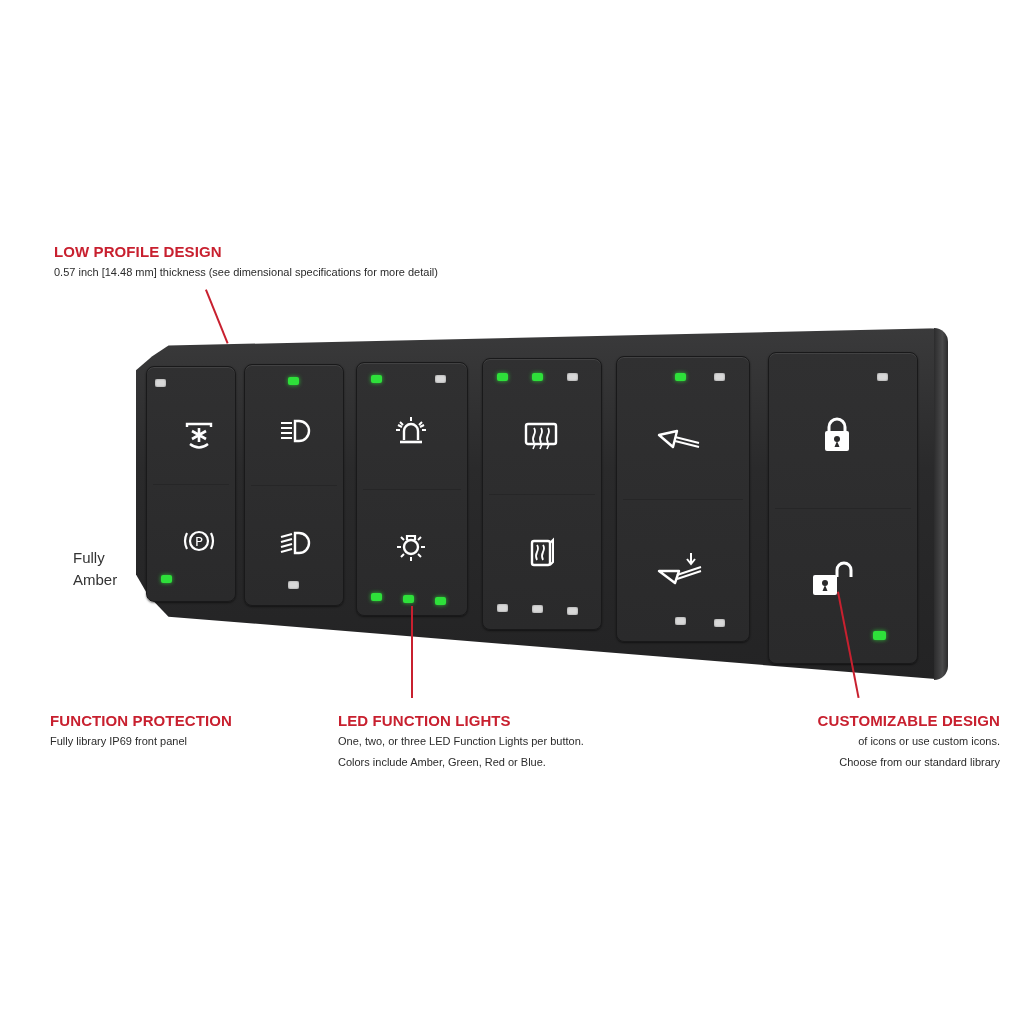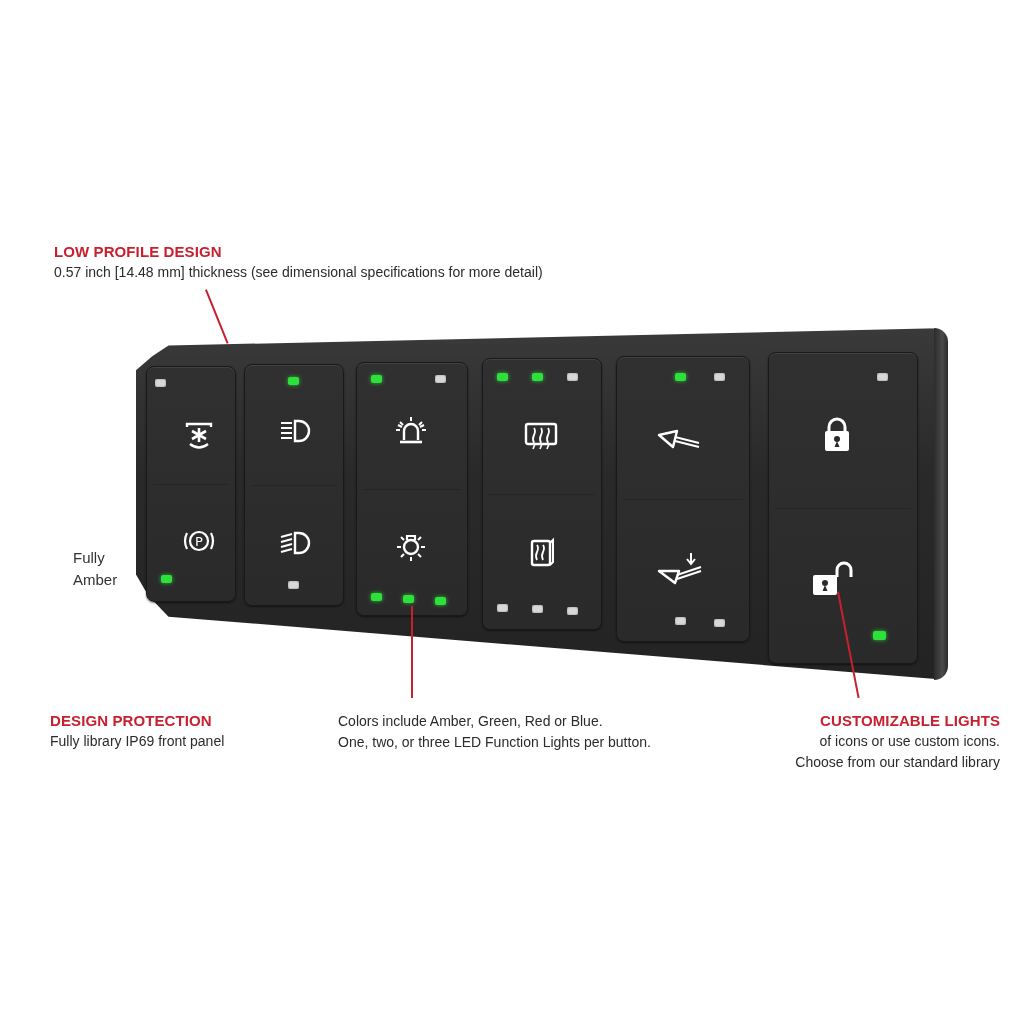--- a/index.html
+++ b/index.html
@@ -1,21 +1,21 @@
 <!DOCTYPE html>
 <html><head>
 <meta charset="utf-8">
 <style>
   html, body { margin:0; padding:0; background:#ffffff; }
   body { width:1024px; height:1024px; position:relative; overflow:hidden;
          font-family:"Liberation Sans", "DejaVu Sans", sans-serif; color:#2a2a2a; }
 
   .callout { position:absolute; }
   .callout .title { color:#c8202f; font-weight:bold; font-size:15px; letter-spacing:0.1px; line-height:20px; }
-  .callout .desc  { font-size:14px; line-height:21px; color:#2b2b2b; }
+  .callout .desc  { font-size:11px; line-height:21px; color:#2b2b2b; }
   .callout.right { text-align:right; }
 
   .front-view { position:absolute; left:73px; top:547px; font-size:15px; line-height:22px; color:#333; }
 
   .leader { position:absolute; background:#c8202f; width:2px; transform-origin:top left; }
 
   
   .panel { position:absolute; left:136px; top:328px; width:812px; height:352px; }
   .panel-body {
     position:absolute; inset:0;
@@ -187,26 +187,27 @@
         </svg>
     </div>
     <div class="led green" style="left:104px; top:278px; width:13px; height:9px;"></div>
   </div>
 </div>
 
 <div class="leader" style="left:411px; top:606px; height:92px;"></div>
 <div class="leader" style="left:837px; top:592px; height:108px; transform:rotate(-11deg);"></div>
 
 <div class="callout" style="left:50px; top:711px;">
-  <div class="title">DESIGN PROTECTION</div>
+  <div class="title">FUNCTION PROTECTION</div>
   <div class="desc">Fully library IP69 front panel</div>
 </div>
 
 <div class="callout" style="left:338px; top:711px;">
+  <div class="title">LED FUNCTION LIGHTS</div>
+  <div class="desc">One, two, or three LED Function Lights per button.</div>
   <div class="desc">Colors include Amber, Green, Red or Blue.</div>
-  <div class="desc">One, two, or three LED Function Lights per button.</div>
 </div>
 
 <div class="callout right" style="right:24px; top:711px;">
-  <div class="title">CUSTOMIZABLE LIGHTS</div>
+  <div class="title">CUSTOMIZABLE DESIGN</div>
   <div class="desc">of icons or use custom icons.</div>
   <div class="desc">Choose from our standard library</div>
 </div>
 
 </body></html>

